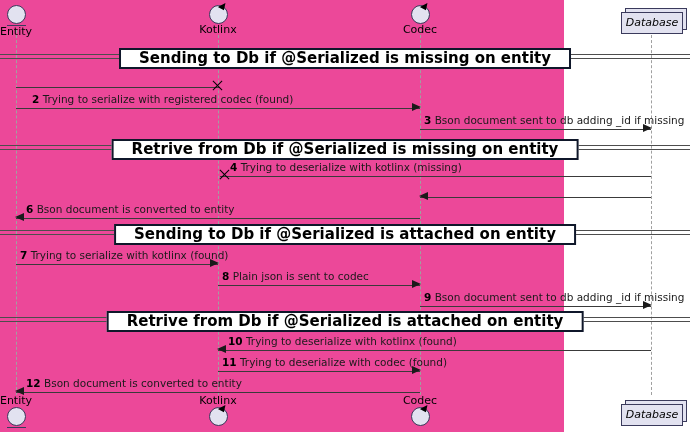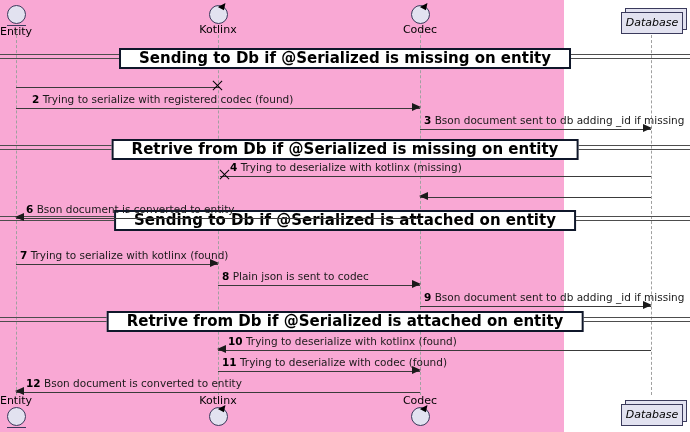--- a/index.html
+++ b/index.html
@@ -1,21 +1,21 @@
 <!DOCTYPE html>
 <html><head>
 <meta charset="utf-8">
 <style>
   html,body{margin:0;padding:0;background:#FFFFFF;}
   body{
     width:690px;height:432px;overflow:hidden;
     font-family:"DejaVu Sans","Liberation Sans",sans-serif;
     -webkit-font-smoothing:none;
   }
-  #diagram{position:relative;width:564px;height:432px;background:#f9a8d4;}
+  #diagram{position:relative;width:564px;height:432px;background:#ec4899;}
 
   
   .lifeline{
     position:absolute;width:0;border-left:1px dashed #A0A0A0;
   }
 
   
   .participant{position:absolute;text-align:center;}
   .p-label{
     font-size:11px;color:#000;white-space:nowrap;line-height:12px;
@@ -163,21 +163,21 @@
     <div class="divider" style="top: 48px;">
       <div class="line-a"></div>
       <div class="line-b"></div>
       <div class="title" style="left: 345px;">Sending to Db if @Serialized is missing on entity</div>
     </div>
     <div class="divider" style="top: 139px;">
       <div class="line-a"></div>
       <div class="line-b"></div>
       <div class="title" style="left: 345px;">Retrive from Db if @Serialized is missing on entity</div>
     </div>
-    <div class="divider" style="top: 210px;">
+    <div class="divider" style="top: 224px;">
       <div class="line-a"></div>
       <div class="line-b"></div>
       <div class="title" style="left: 345px;">Sending to Db if @Serialized is attached on entity</div>
     </div>
     <div class="divider" style="top: 311px;">
       <div class="line-a"></div>
       <div class="line-b"></div>
       <div class="title" style="left: 345px;">Retrive from Db if @Serialized is attached on entity</div>
     </div>
     <div class="msg" style="left: 16px; width: 204px; top: 72px;">

